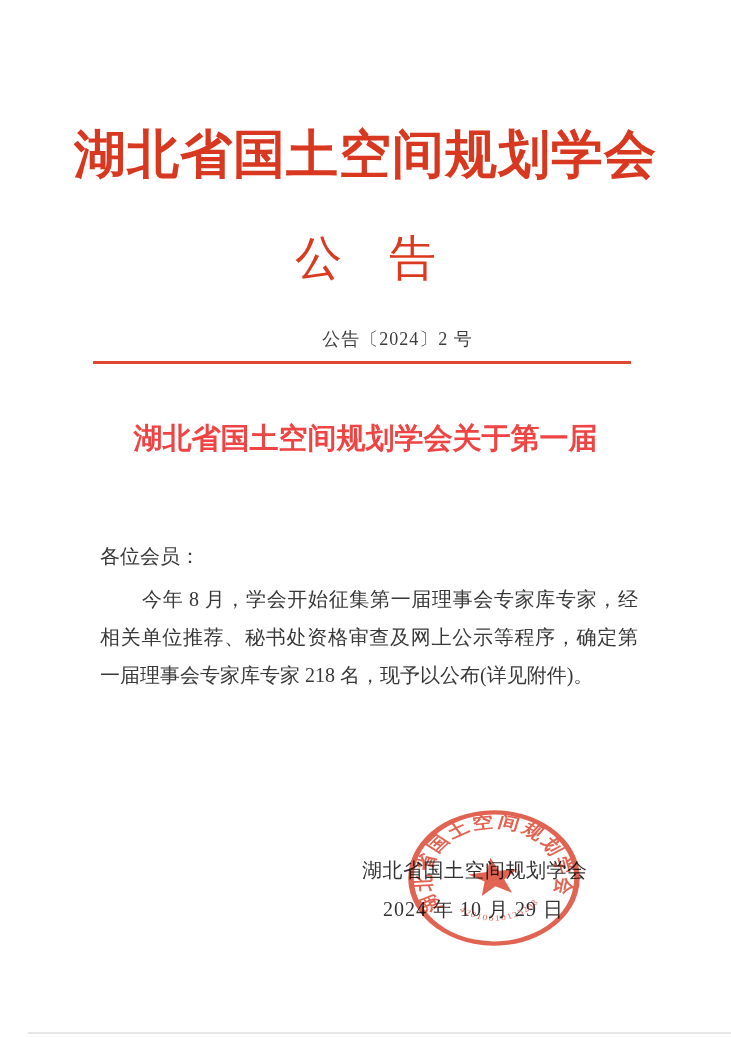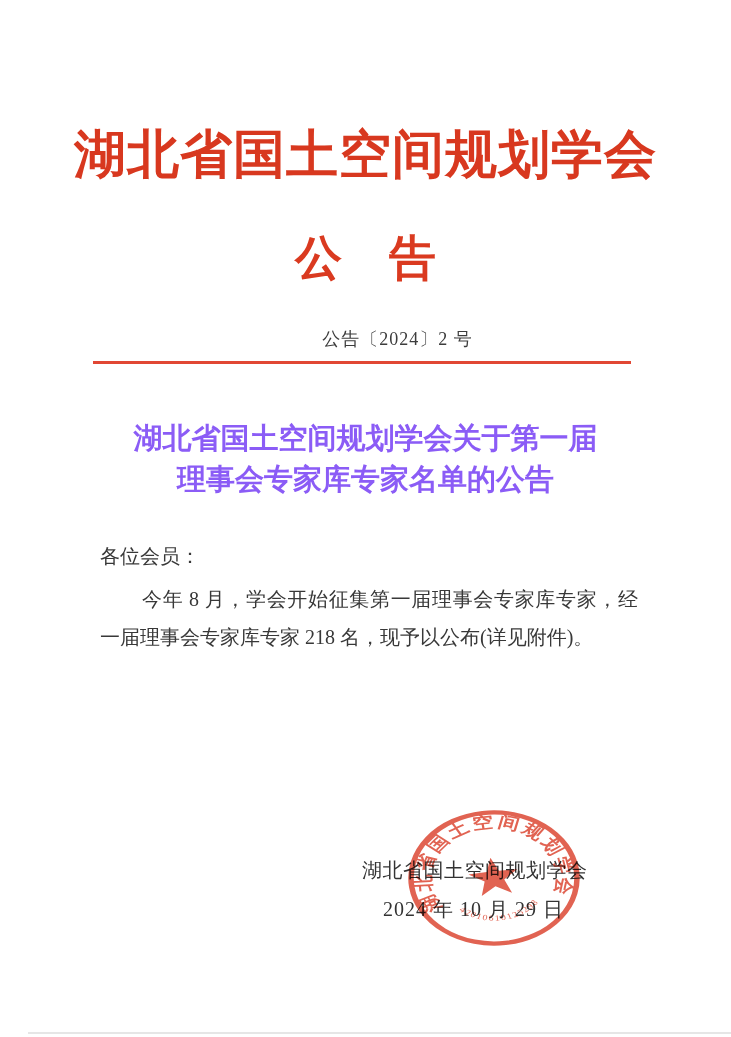--- a/index.html
+++ b/index.html
@@ -12,38 +12,38 @@
   }
   .org-title {
     position:absolute; top:120px; left:0; width:100%;
     text-align:center;
     font-size:52px; font-weight:700;
     color:#d8381f; letter-spacing:1px;
   }
   .doc-type {
     position:absolute; top:227px; left:0; width:100%;
     text-align:center;
-    font-size:47px; font-weight:700;
+    font-size:47px; font-weight:400;
     color:#da3a20;
   }
   .doc-number {
     position:absolute; top:327px; left:0; width:100%;
     text-align:center;
     font-size:18px; color:#3c3c3c; letter-spacing:1px;padding-left:32px;
   }
   .red-rule {
     position:absolute; top:361px; left:93px;
     width:538px; height:3px;
     background:#e14734;
   }
   .doc-heading {
     position:absolute; top:418px; left:0; width:100%;
     text-align:center;
     font-size:29px; font-weight:700;
-    color:#8b5cf6; line-height:41px;
+    color:#ef4444; line-height:41px;
   }
   .salutation {
     position:absolute; top:543px; left:100px;
     font-size:20px; color:#383838;
   }
   .paragraph {
     position:absolute; top:580px; left:100px; width:538px;
     font-size:20px; color:#383838; line-height:38px;
   }
   .pline.justify { text-align:justify; text-align-last:justify; }
@@ -82,27 +82,27 @@
   <div class="org-title">湖北省国土空间规划学会</div>
 
   <div class="doc-type">公　告</div>
 
   <div class="doc-number">公告〔2024〕2 号</div>
 
   <div class="red-rule"></div>
 
   <div class="doc-heading">
     <div>湖北省国土空间规划学会关于第一届</div>
-    <div>理事会专家库专家名单的公告</div>
   </div>
 
   <div class="salutation">各位会员：</div>
 
   <div class="paragraph">
     <div class="pline indent justify">今年 8 月，学会开始征集第一届理事会专家库专家，经</div>
+    <div class="pline justify">相关单位推荐、秘书处资格审查及网上公示等程序，确定第</div>
     <div class="pline">一届理事会专家库专家 218 名，现予以公布(详见附件)。</div>
   </div>
 
 
   <div class="sig-org">湖北省国土空间规划学会</div>
 
   <div class="sig-date">2024 年 10 月 29 日</div>
 
   <svg class="seal" viewBox="0 0 200 200" preserveAspectRatio="none" xmlns="http://www.w3.org/2000/svg">
     <defs>

